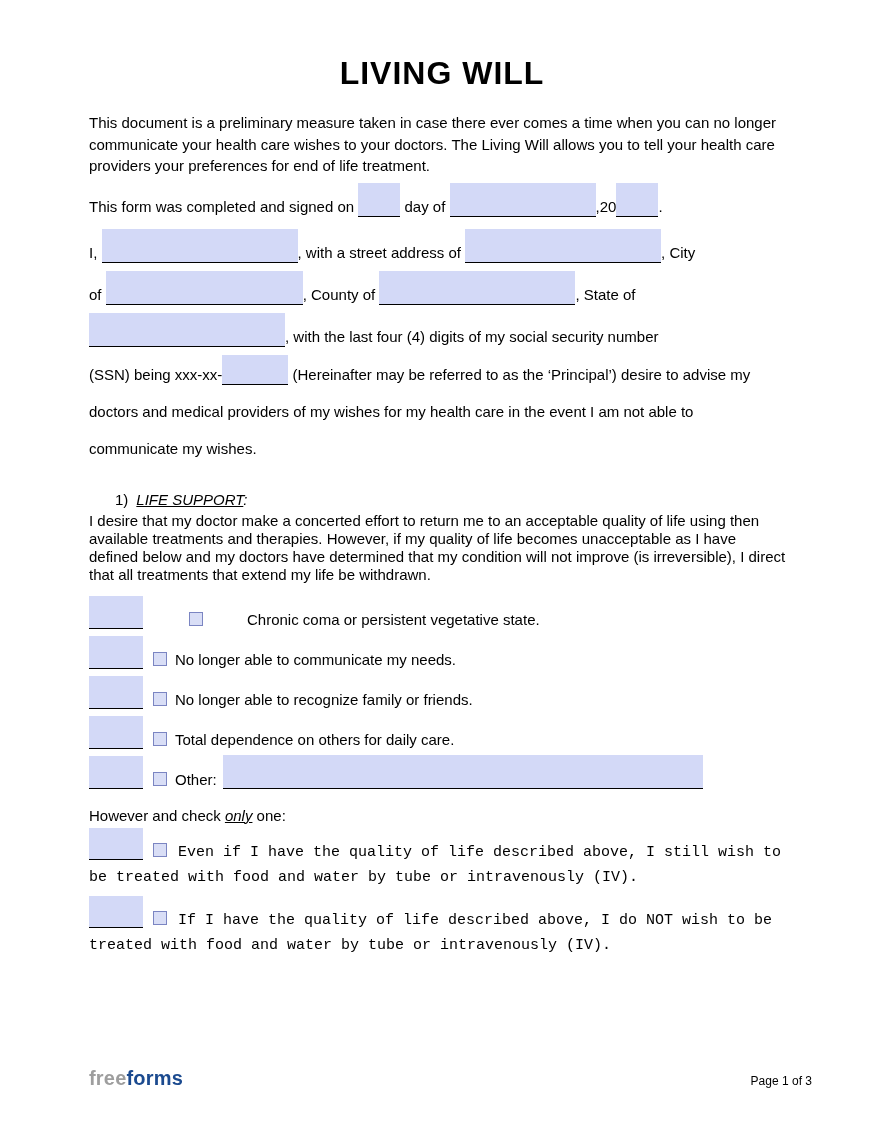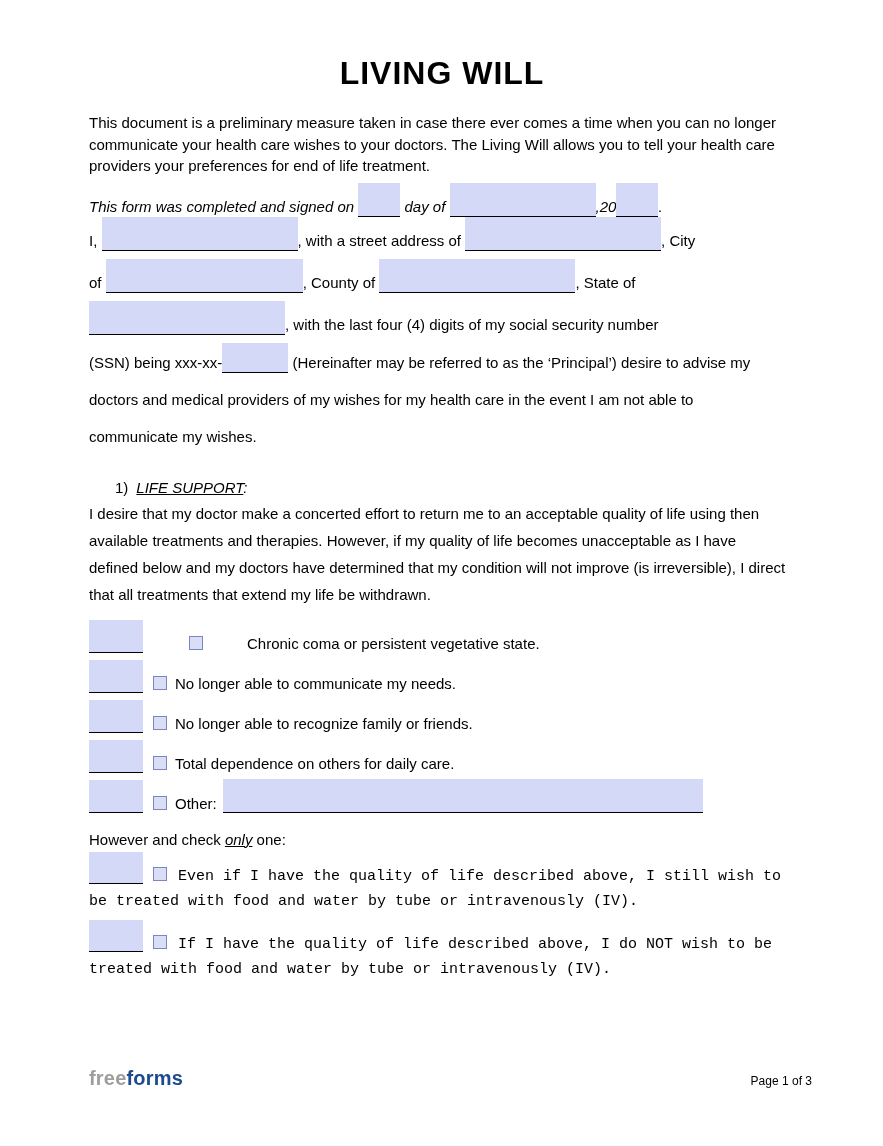--- a/index.html
+++ b/index.html
@@ -26,23 +26,22 @@
     font-size: 32px;
     font-weight: bold;
     letter-spacing: 1px;
     line-height: 30px;
   }
   p.intro {
     margin: 24px 0 0 0;
     line-height: 21.5px;
   }
   p.date-line {
-    margin: 6px 0 0 0;
-    line-height: 21px;
-    font-style: italic;
+    margin: 6px 0 12px 0;
+    line-height: 21px;
   }
   h2.hcd-heading {
     margin: 16px 0 12px 0;
     text-align: center;
     font-size: 15.5px;
     font-weight: bold;
     line-height: 19px;
   }
   h2.hcd-heading .underlined {
     border-bottom: 2px solid #000;
@@ -78,21 +77,21 @@
   }
   h3.ls-heading .ls-title {
     font-style: italic;
     text-decoration: underline;
     font-weight: normal;
     margin-left: 8px;
   }
   h3.ls-heading .ls-colon { font-style: italic; }
   p.ls-body {
     margin: 2px 8px 0 0;
-    line-height: 27px;
+    line-height: 18px;
   }
   p.apply-prompt {
     margin: 16px 0 0 0;
     line-height: 21px;
   }
   .check-row {
     display: flex;
     align-items: flex-end;
     height: 40px;
     margin-top: 0;

